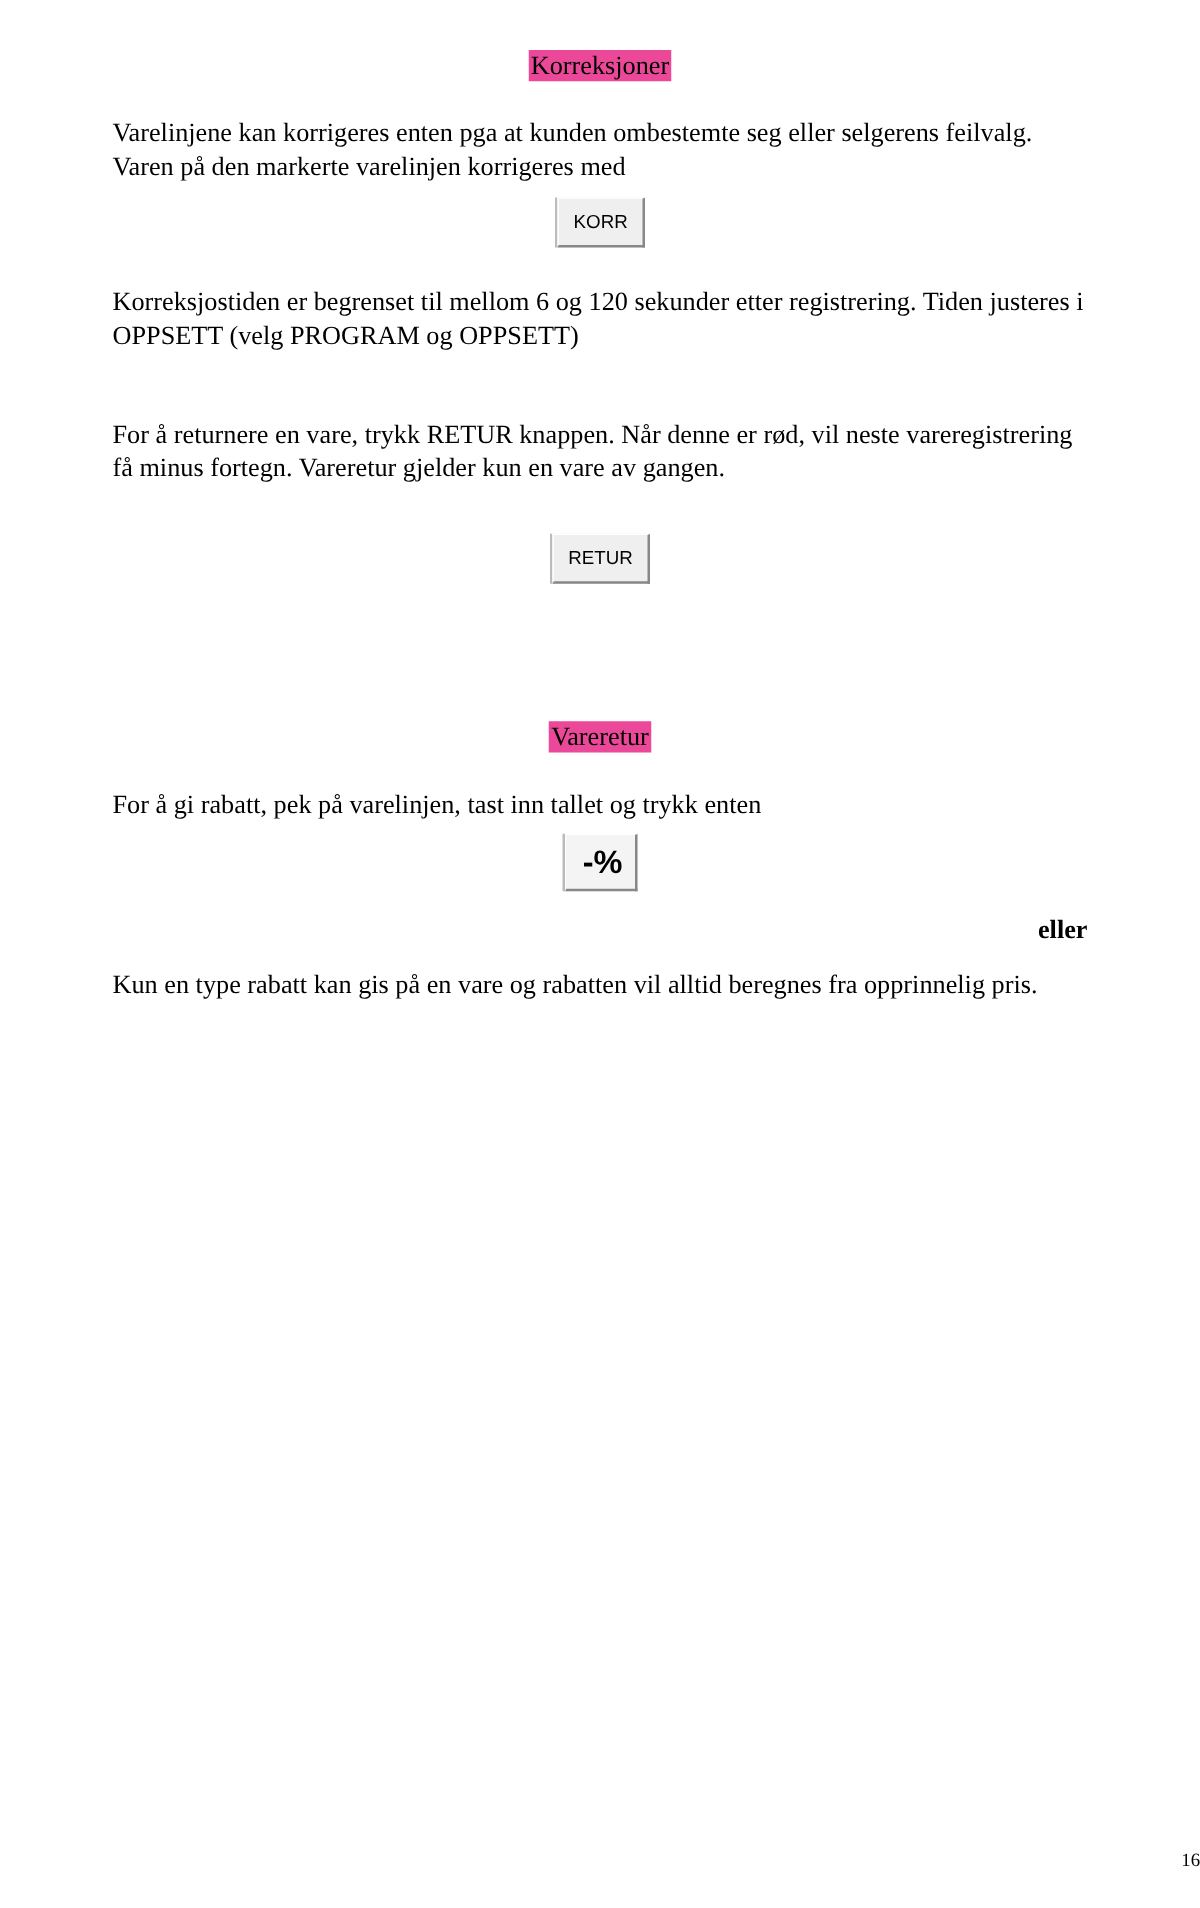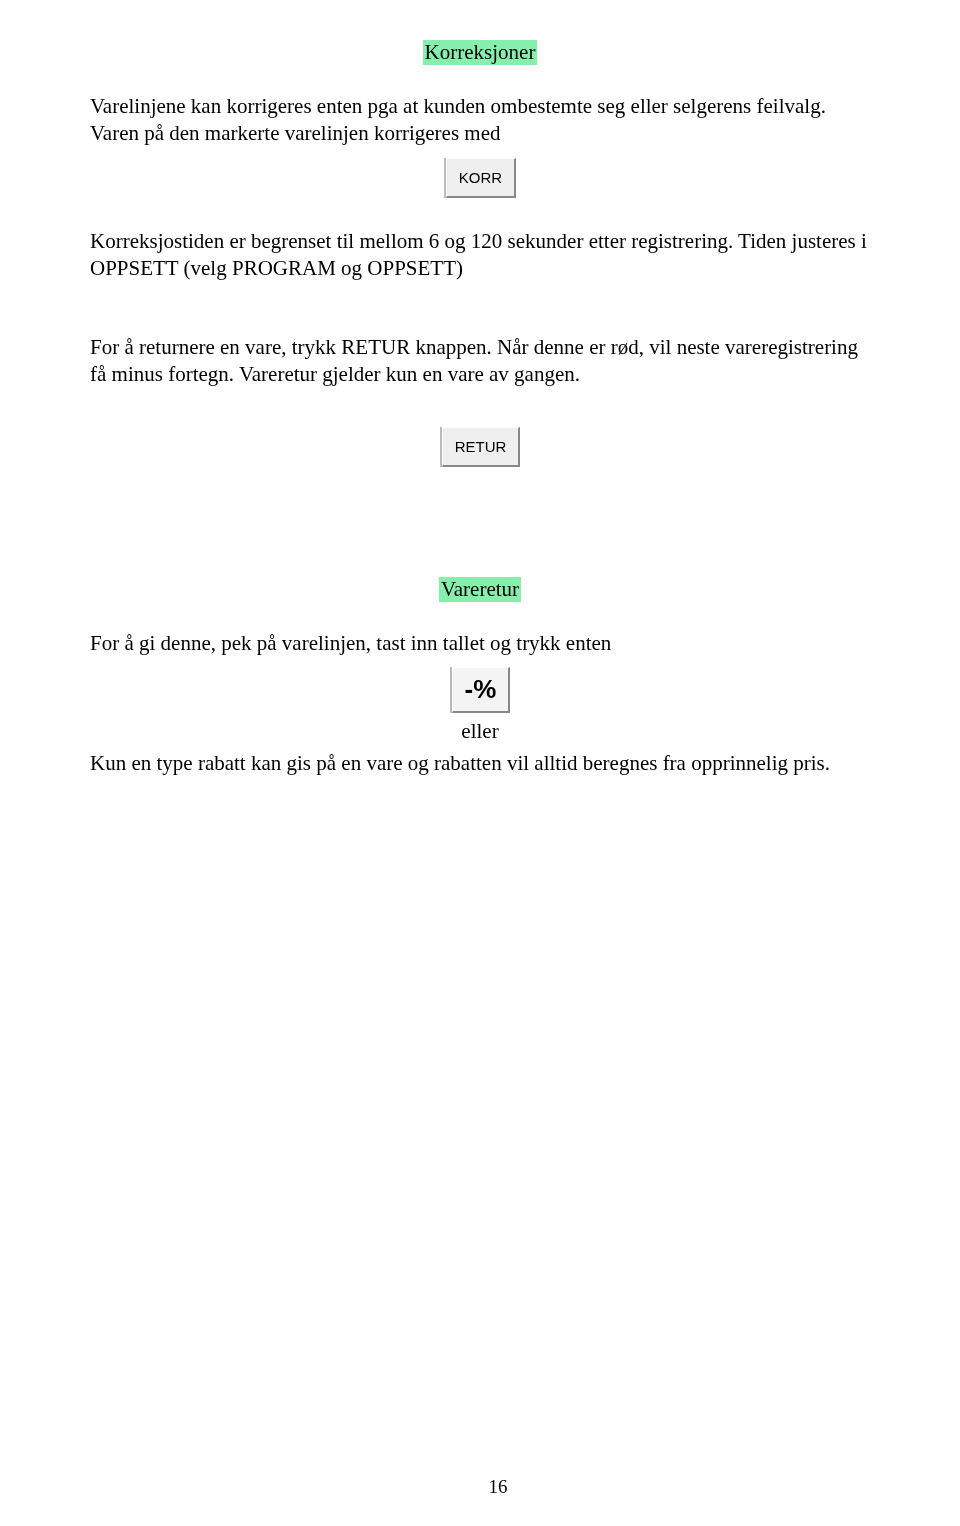--- a/index.html
+++ b/index.html
@@ -11,21 +11,21 @@
     font-size: 21px;
     color: #000;
     width: 960px;
   }
   .page {
     padding: 40px 90px 40px 90px;
     min-height: 1526px;
     position: relative;
   }
   .heading {
-    background: #86efac;
+    background: #ec4899;
     display: inline-block;
     padding: 0 2px;
   }
   .heading-row {
     text-align: center;
     margin: 0 0 28px 0;
   }
   p {
     margin: 0 0 4px 0;
     line-height: 1.3;
@@ -41,50 +41,51 @@
     display: inline-block;
     background: #efefef;
     border-top: 1px solid #fff;
     border-left: 1px solid #fff;
     border-right: 2px solid #888;
     border-bottom: 2px solid #888;
     font-family: Arial, Helvetica, sans-serif;
     font-size: 15px;
     padding: 10px 12px;
     color: #000;
-    text-align: center;
+    text-align: right;
     min-width: 58px;
   }
   .ui-button.big {
     font-size: 26px;
     font-weight: bold;
     padding: 6px 10px;
     min-width: 58px;
     font-family: Arial, Helvetica, sans-serif;
     background: #f4f4f4;
   }
   .btn-frame {
     display: inline-block;
     border-left: 2px solid #bbb;
     padding-left: 0;
   }
   .btn-frame .ui-button {
     position: relative;
   }
   .eller-row {
-    text-align: center;
-    margin: 6px 0;
+    text-align: right;
+    margin: 18px 0;
+    font-weight: bold;
   }
   .page-number {
     position: absolute;
     bottom: 28px;
     left: 0;
     right: 0;
-    text-align: center;
-    font-size: 19px;
+    text-align: right;
+    font-size: 15px;
     margin-left: 36px;
   }
   .gap-sm { height: 20px; }
   .gap-md { height: 44px; }
   .gap-lg { height: 80px; }
 </style>
 </head>
 <body>
 
 <div class="page">
@@ -122,21 +123,21 @@
     </span>
   </div>
 
   <div class="gap-lg"></div>
 
   <div class="heading-row">
     <span class="heading">Vareretur</span>
   </div>
 
   <div class="para-block">
-    <p>For å gi denne, pek på varelinjen, tast inn tallet og trykk enten</p>
+    <p>For å gi rabatt, pek på varelinjen, tast inn tallet og trykk enten</p>
   </div>
 
   <div class="btn-row" style="margin-bottom:4px;">
     <span class="btn-frame">
       <span class="ui-button big">-%</span>
     </span>
   </div>
 
   <div class="eller-row">
     <span>eller</span>

